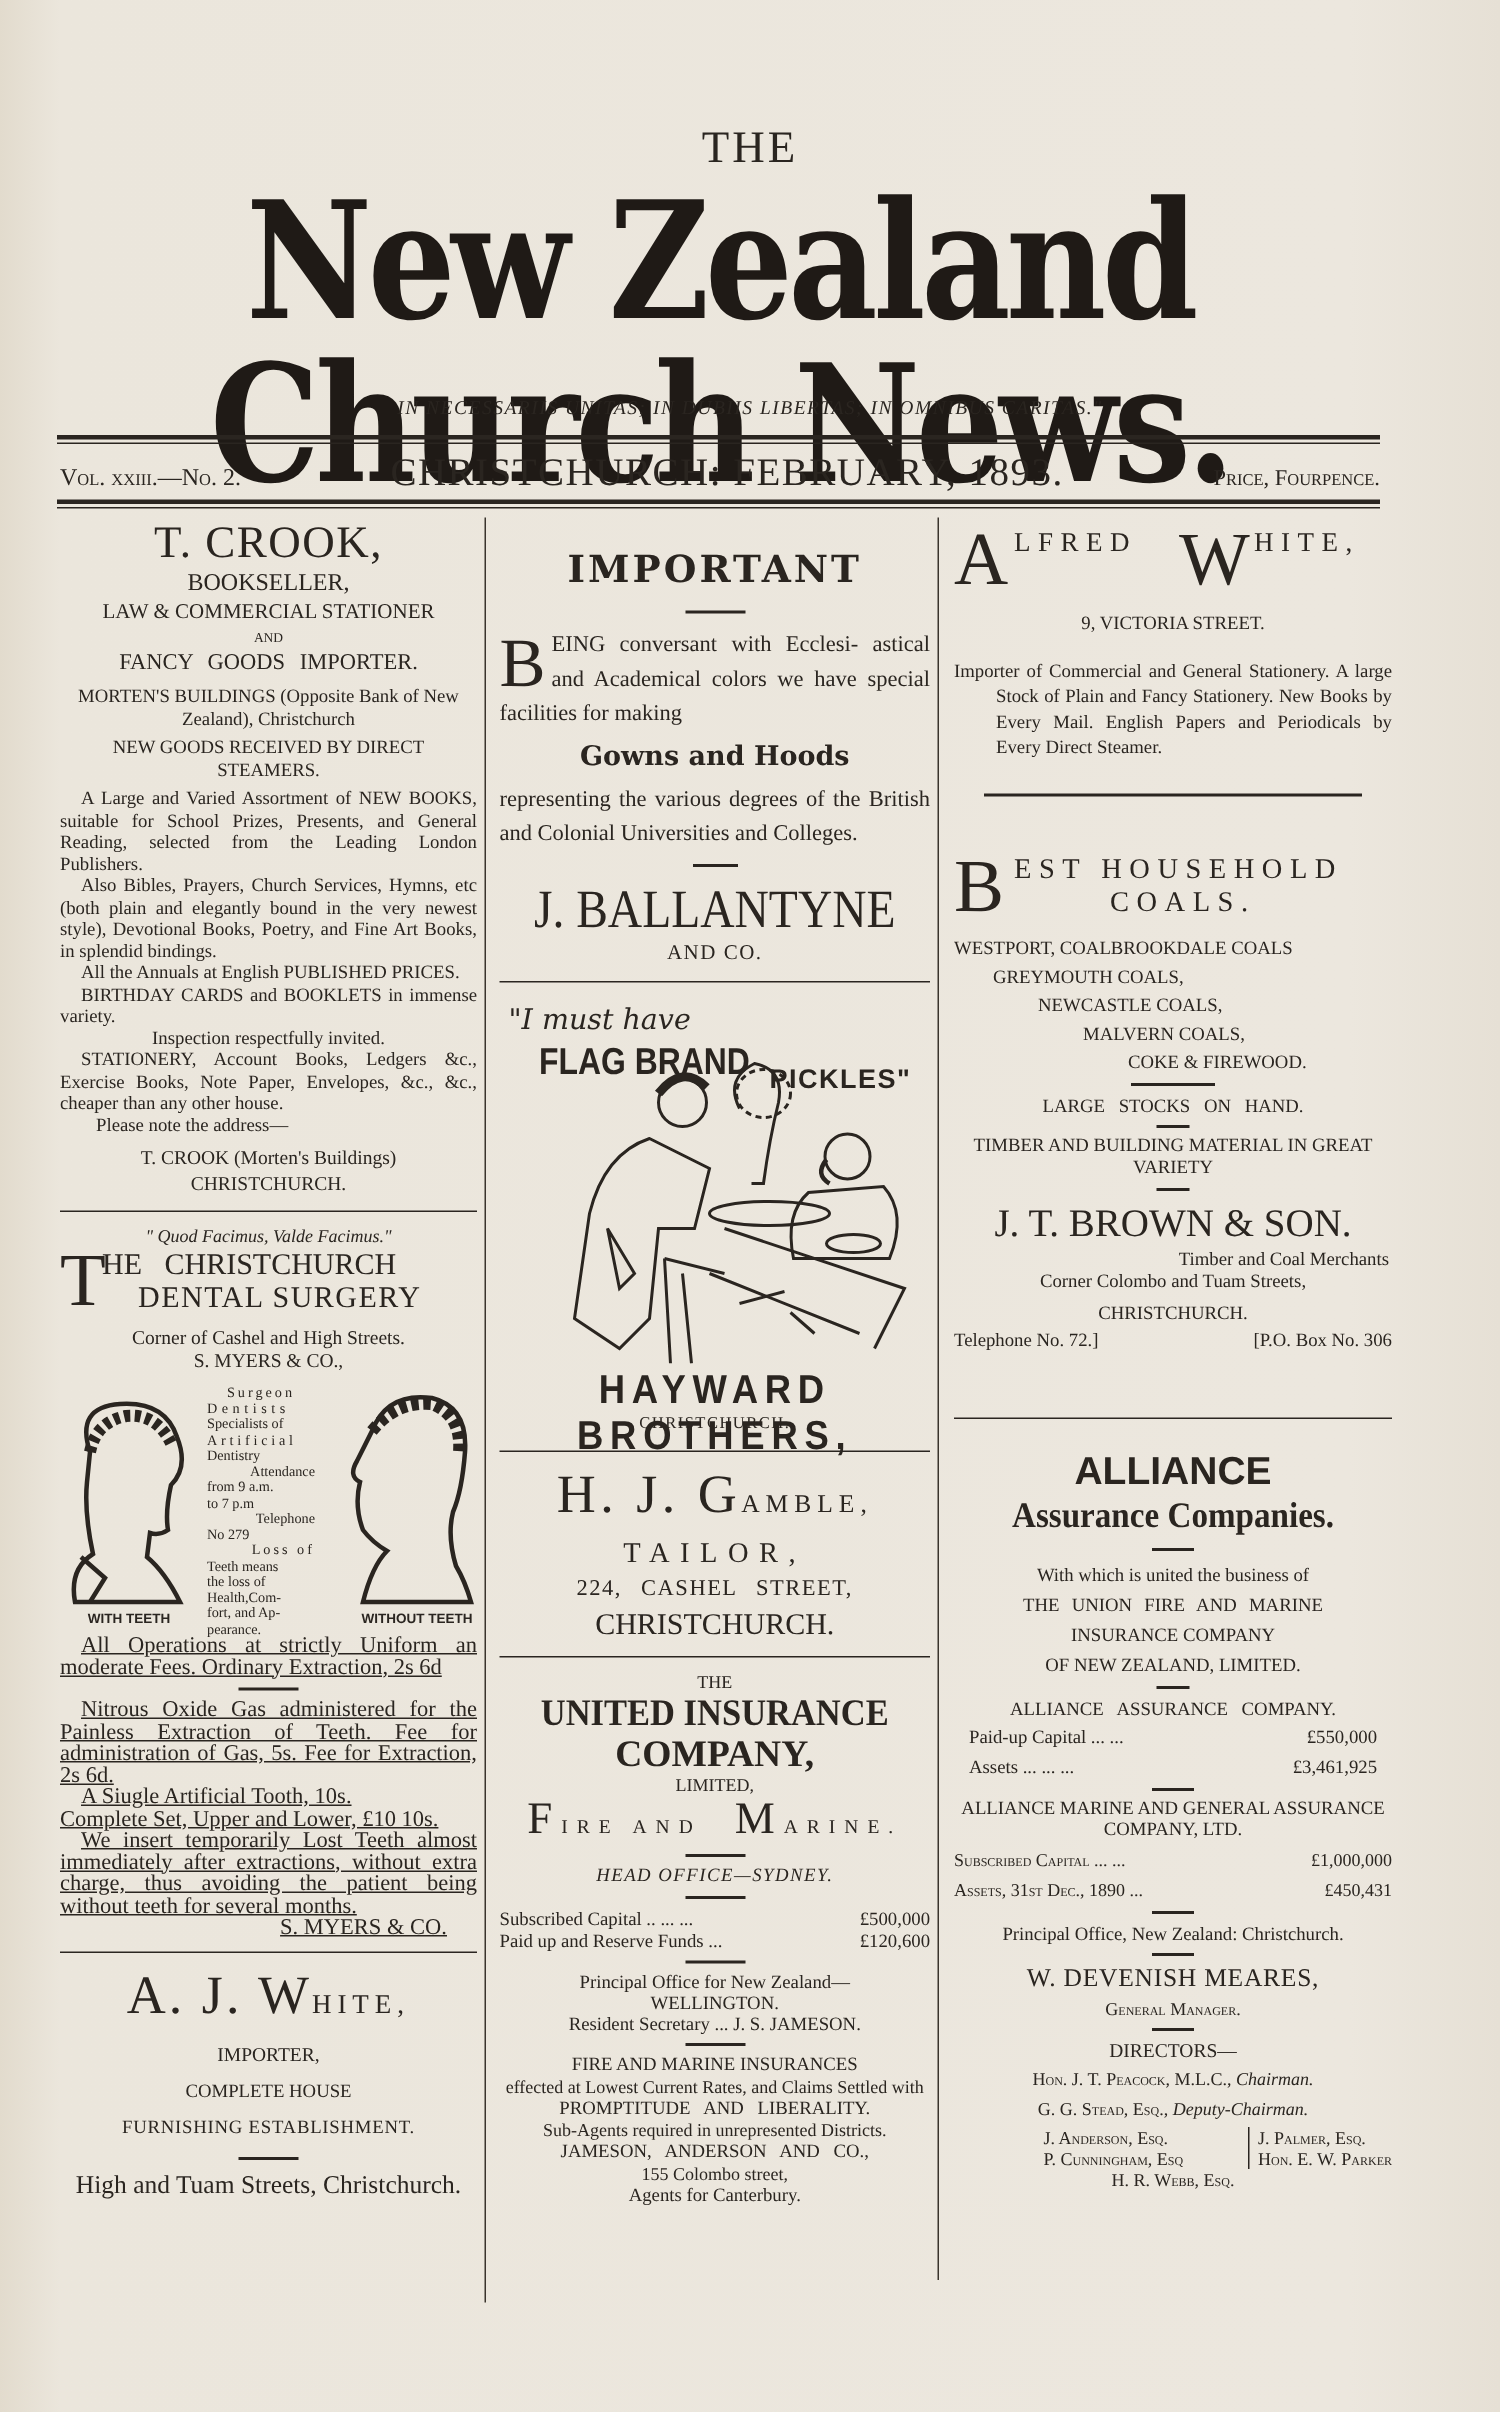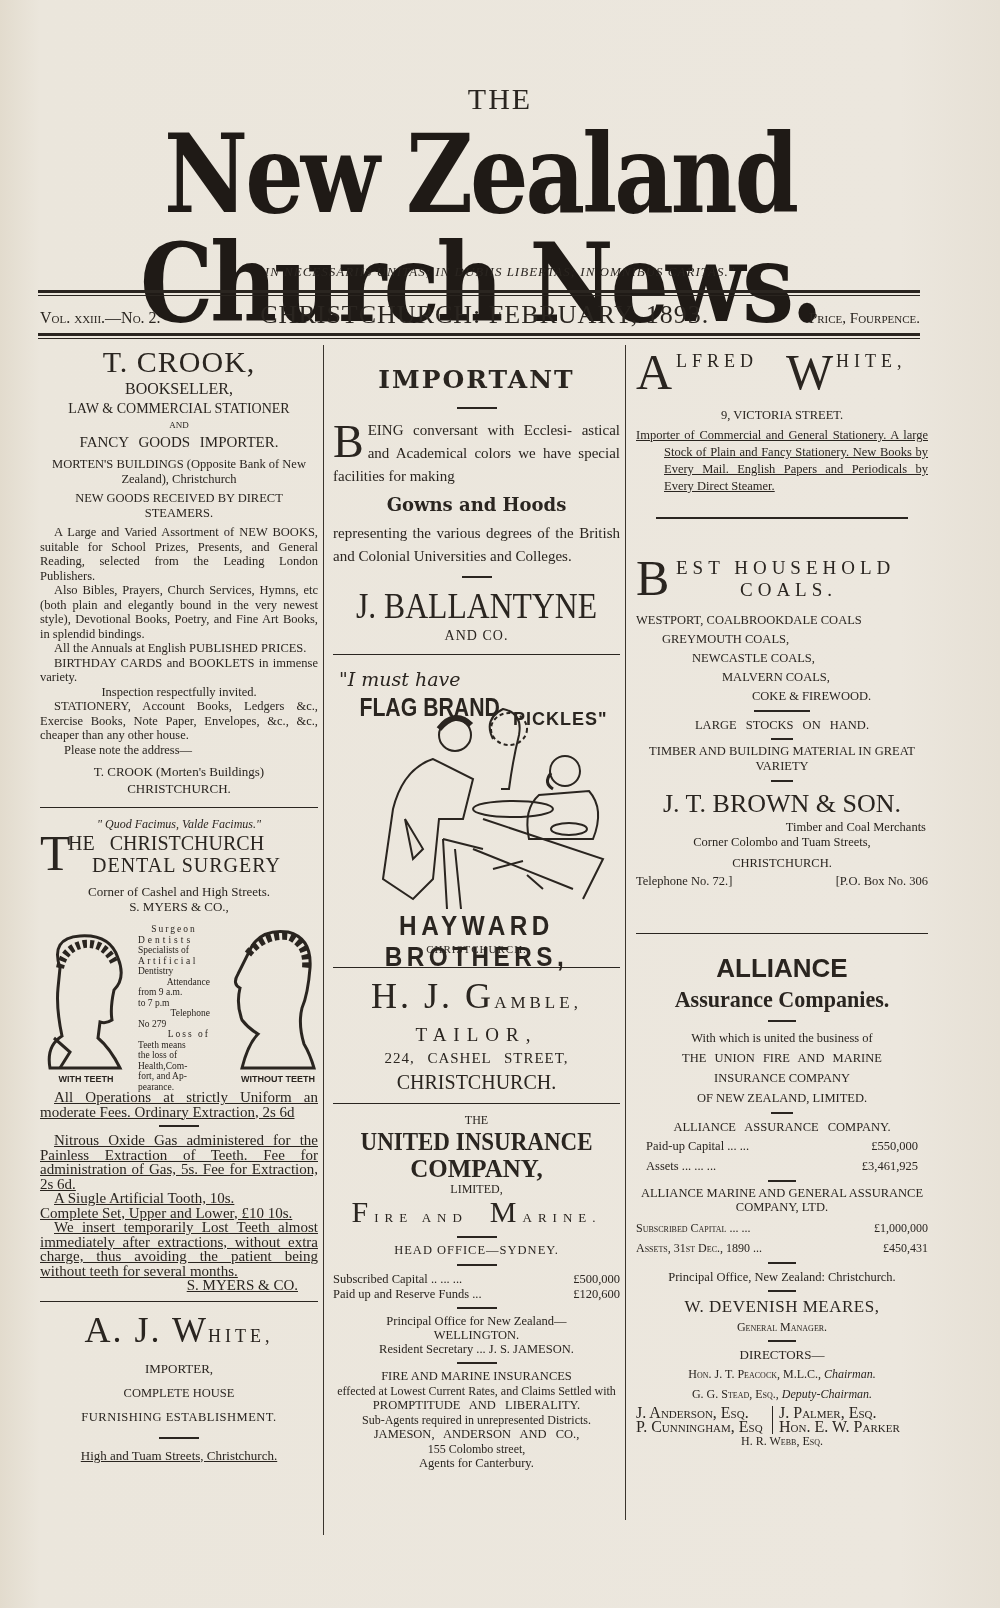--- a/index.html
+++ b/index.html
@@ -146,21 +146,21 @@
     <div class="col-rule" style="margin-top:8px;"></div>
 
     <div>
       <div class="center" style="line-height:40px;">
         <span style="font-size:36px;letter-spacing:2px;">A. J. W</span><span style="font-size:18px;letter-spacing:4px;">HITE,</span>
       </div>
       <div class="center" style="font-size:13px;line-height:24px;">IMPORTER,</div>
       <div class="center" style="font-size:12.5px;line-height:24px;">COMPLETE HOUSE</div>
       <div class="center" style="font-size:12.5px;line-height:24px;letter-spacing:0.5px;">FURNISHING ESTABLISHMENT.</div>
       <div class="short-rule" style="margin:8px auto;"></div>
-      <div class="center" style="font-size:13px;line-height:18px;text-decoration:underline;">High and Tuam Streets, Christchurch.</div>
+      <div class="center" style="font-size:17px;line-height:18px;">High and Tuam Streets, Christchurch.</div>
     </div>
   </div>
 
   <div class="col" style="left:333px;width:287px;">
     <div>
       <div class="center" style="font-size:25px;font-weight:bold;letter-spacing:2px;line-height:30px;margin-top:20px;font-family:'DejaVu Serif',serif;">IMPORTANT</div>
       <div class="short-rule" style="margin:12px auto 10px;"></div>
       <div style="font-size:15px;line-height:23px;text-align:justify;">
         <span class="dropcap" style="font-size:46px;line-height:42px;">B</span><span>EING conversant with Ecclesi- astical and Academical colors we have special facilities for making</span>
       </div>
@@ -217,21 +217,21 @@
     <div>
       <div class="center" style="font-size:12px;line-height:16px;">THE</div>
       <div class="center b" style="font-size:25px;line-height:27px;transform:scaleX(0.92);">UNITED INSURANCE</div>
       <div class="center b" style="font-size:25px;line-height:27px;">COMPANY,</div>
       <div class="center" style="font-size:12px;line-height:14px;">LIMITED,</div>
       <div class="center" style="line-height:32px;letter-spacing:6px;">
         <span style="font-size:30px;">F</span><span style="font-size:13px;">IRE AND</span>
         <span style="font-size:30px;margin-left:12px;">M</span><span style="font-size:13px;">ARINE.</span>
       </div>
       <div class="short-rule" style="margin:2px auto 4px;"></div>
-      <div class="center" style="font-size:12.5px;line-height:16px;letter-spacing:1px;">HEAD OFFICE—SYDNEY.</div>
+      <div class="center" style="font-size:12.5px;line-height:16px;letter-spacing:1px;font-style:italic;">HEAD OFFICE—SYDNEY.</div>
       <div class="short-rule" style="margin:6px auto;"></div>
       <div style="font-size:12.5px;line-height:15px;">
         <div class="money">
             <span>Subscribed Capital  ..  ...  ...</span>
             <span>£500,000</span>
           </div>
         <div class="money">
             <span>Paid up and Reserve Funds  ...</span>
             <span>£120,600</span>
           </div>
@@ -253,21 +253,21 @@
 
   <div class="col" style="left:636px;width:292px;">
     <div>
       <div style="position:relative;height:58px;">
         <span class="abs" style="left:0;top:0;font-size:50px;line-height:54px;">A</span>
         <span class="abs" style="left:40px;top:6px;font-size:18px;letter-spacing:5px;">LFRED</span>
         <span class="abs" style="left:150px;top:0;font-size:50px;line-height:54px;">W</span>
         <span class="abs" style="left:200px;top:6px;font-size:18px;letter-spacing:5px;">HITE,</span>
       </div>
       <div class="center" style="font-size:12.5px;line-height:24px;">9, VICTORIA STREET.</div>
-      <div style="font-size:12.5px;line-height:17px;text-align:justify;padding-left:28px;text-indent:-28px;margin-top:0;text-decoration:underline;">Importer of Commercial and General Stationery. A large Stock of Plain and Fancy Stationery. New Books by Every Mail. English Papers and Periodicals by Every Direct Steamer.</div>
+      <div style="font-size:12.5px;line-height:17px;text-align:justify;padding-left:28px;text-indent:-28px;margin-top:12px;">Importer of Commercial and General Stationery. A large Stock of Plain and Fancy Stationery. New Books by Every Mail. English Papers and Periodicals by Every Direct Steamer.</div>
     </div>
 
     <div class="rule-thick" style="margin:22px 20px 38px;height:2px;"></div>
 
     <div>
       <div style="position:relative;height:50px;">
         <span class="abs" style="left:0;top:-6px;font-size:50px;line-height:54px;">B</span>
         <span class="abs" style="left:40px;top:0;font-size:19px;letter-spacing:5px;">EST HOUSEHOLD</span>
         <span class="abs" style="left:104px;top:22px;font-size:19px;letter-spacing:5px;">COALS.</span>
       </div>
@@ -335,21 +335,21 @@
       <div class="short-rule" style="margin:4px auto;width:28px;"></div>
       <div class="center" style="font-size:13px;line-height:18px;">DIRECTORS—</div>
       <div class="center" style="font-size:12px;line-height:20px;">
         <span class="sc">Hon. J. T. Peacock, M.L.C.,</span>
         <span class="it">Chairman.</span>
       </div>
       <div class="center" style="font-size:12px;line-height:20px;">
         <span class="sc">G. G. Stead, Esq.,</span>
         <span class="it">Deputy-Chairman.</span>
       </div>
-      <div style="display:flex;font-size:16px;line-height:14px;margin-top:2px;" class="sc">
+      <div style="display:flex;font-size:12px;line-height:14px;margin-top:2px;justify-content:flex-end;" class="sc">
         <div style="width:136px;border-right:1px solid #2a2520;">
           <div>J. Anderson, Esq.</div>
           <div>P. Cunningham, Esq</div>
         </div>
         <div style="padding-left:6px;">
           <div>J. Palmer, Esq.</div>
           <div>Hon. E. W. Parker</div>
         </div>
       </div>
       <div class="center sc" style="font-size:12px;line-height:14px;">H. R. Webb, Esq.</div>

